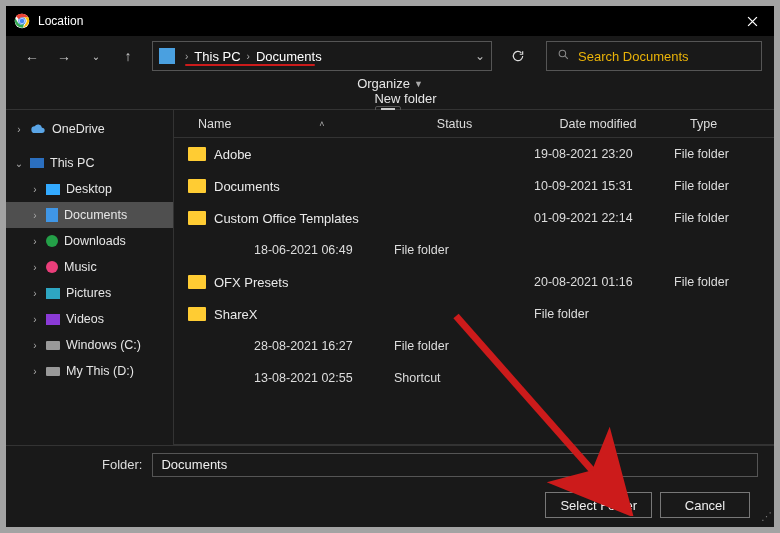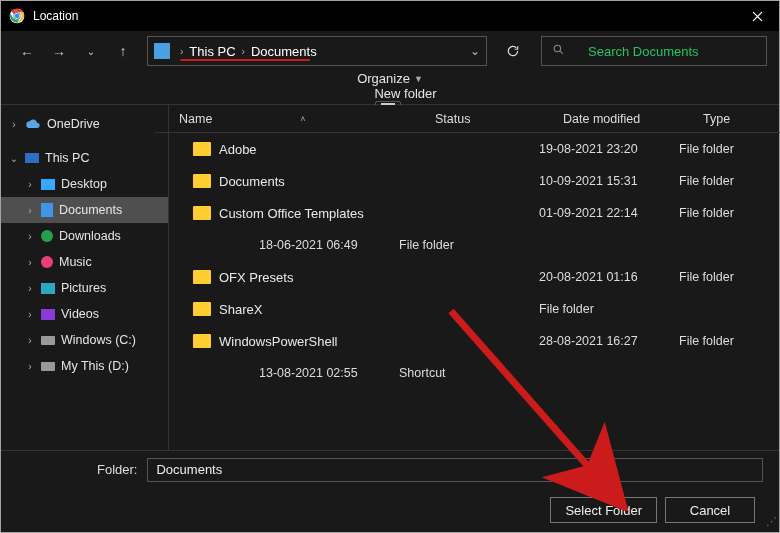--- a/index.html
+++ b/index.html
@@ -1,35 +1,35 @@
 <!DOCTYPE html>
 <html><head>
 <meta charset="utf-8">
 <style>
   * { box-sizing: border-box; margin: 0; padding: 0; font-family: "Segoe UI", Tahoma, sans-serif; }
   body { background: #444; width: 780px; height: 533px; overflow: hidden; }
-  .window { width: 780px; height: 533px; background: #191919; color: #e6e6e6; display: flex; flex-direction: column; position: relative; border: 1px solid #a3a3a3; }
+  .window { width: 780px; height: 533px; background: #191919; color: #e6e6e6; display: flex; flex-direction: column; position: relative; border: 6px solid #a3a3a3; }
 
   
   .titlebar { height: 30px; display: flex; align-items: center; padding: 0 0 0 8px; background: #000; color: #fff; font-size: 12px; }
   .titlebar .chrome { width: 16px; height: 16px; margin-right: 8px; display:inline-block; }
   .titlebar .title { flex: 1; }
   .titlebar .close { width: 44px; height: 30px; display:flex;align-items:center;justify-content:center; color:#fff; }
 
   
   .navrow { height: 40px; display:flex; align-items:center; padding: 0 12px; gap:4px; background:#191919; }
   .nav-arrow { width:28px; height:28px; display:flex;align-items:center;justify-content:center; color:#ccc; font-size:14px; }
   .crumbbar { flex: 0 0 340px; height:30px; border:1px solid #555; margin:0 6px; display:flex; align-items:center; padding:0 6px; position:relative; }
   .crumbbar .docicon { width:16px;height:16px;background:#4aa0e0; margin-right:6px; display:inline-block; }
   .crumb { font-size:13px; color:#fff; padding:0 2px; }
   .crumb-sep { color:#aaa; padding:0 4px; font-size:10px; }
   .crumb-underline { position:absolute; bottom:4px; left:32px; height:2px; background:#cc1b1b; width:130px; border-radius:1px; }
   .crumbbar .down { margin-left:auto; color:#bbb; font-size:12px; }
   .nav-refresh { width:32px; height:30px; display:flex;align-items:center;justify-content:center;color:#ddd; border:1px solid transparent; }
-  .searchbox { flex:1; height:30px; border:1px solid #555; margin-left:8px; display:flex; align-items:center; padding:0 10px; color:#22c55e; font-size:13px; gap:23px; }
+  .searchbox { flex:1; height:30px; border:1px solid #555; margin-left:8px; display:flex; align-items:center; padding:0 10px; color:#eab308; font-size:13px; gap:8px; }
   .searchbox .sicon { font-size:13px; color:#888; }
 
   
   .toolbar { height:34px; display:flex; align-items:center; padding:0 16px; border-bottom:1px solid #333; font-size:13px;flex-direction:column; }
   .torg { display:flex; align-items:center; gap:4px; }
   .tnew { margin-left:31px; }
   .tspacer { flex:1; }
   .tview { width:26px;height:24px;display:flex;align-items:center;justify-content:center;border:1px solid #555;border-radius:2px; margin-right:4px; }
   .tdrop { width:12px; font-size:9px; color:#aaa; }
   .thelp { width:20px;height:20px;border-radius:50%;background:#0a6fc2;color:#fff;display:flex;align-items:center;justify-content:center;font-size:12px;margin-left:14px; }
@@ -46,21 +46,21 @@
   .ico-pc { background:#2b6fbf; width:14px;height:10px; border:1px solid #2b6fbf; border-bottom:2px solid #2b6fbf; }
   .ico-desk { background:#33aaff;width:14px;height:11px; }
   .ico-doc { background:#3f96e6;width:12px;height:14px; }
   .ico-down { background:#24a048;width:12px;height:12px;border-radius:50%; }
   .ico-mus { background:#ea3e7a;width:12px;height:12px;border-radius:50%; }
   .ico-pic { background:#2ea6c2;width:14px;height:11px; }
   .ico-vid { background:#8a3ad6;width:14px;height:11px; }
   .ico-drive { background:#999;width:14px;height:9px;border-radius:1px; }
 
   
-  .filearea { flex:1; display:flex; flex-direction:column; min-width:0;align-items:center; }
+  .filearea { flex:1; display:flex; flex-direction:column; min-width:0; }
   .cols { height:28px; display:flex; align-items:center; border-bottom:1px solid #333; font-size:12.5px; color:#ddd; }
   .col-name { width:280px; padding-left:24px; display:flex; align-items:center; gap:8px; }
   .col-name .asc { font-size:9px; color:#aaa; margin-left:80px; }
   .col-status{ width:80px; }
   .col-date  { width:140px;margin-left:48px; }
   .col-type  { width:90px; }
   .files { flex:1; overflow:auto; }
   .filerow { height:32px; display:flex; align-items:center; font-size:13px; color:#eaeaea; }
   .filerow .fname { width:280px; padding-left:14px; display:flex; align-items:center; gap:8px; overflow:hidden; white-space:nowrap; text-overflow:ellipsis; }
   .filerow .fstatus{ width:80px; }
@@ -273,24 +273,20 @@
           </div>
           <div class="filerow">
             <div class="fname">
               <span class="folder-ico"></span>
               <span>ShareX</span>
             </div>
             <div class="fstatus"></div>
             <div class="ftype">File folder</div>
           </div>
           <div class="filerow">
-            <div class="fname">
-              <span class="folder-ico"></span>
-              <span>WindowsPowerShell</span>
-            </div>
             <div class="fstatus"></div>
             <div class="fdate">28-08-2021 16:27</div>
             <div class="ftype">File folder</div>
           </div>
           <div class="filerow">
             <div class="fstatus"></div>
             <div class="fdate">13-08-2021 02:55</div>
             <div class="ftype">Shortcut</div>
           </div>
         </div>

